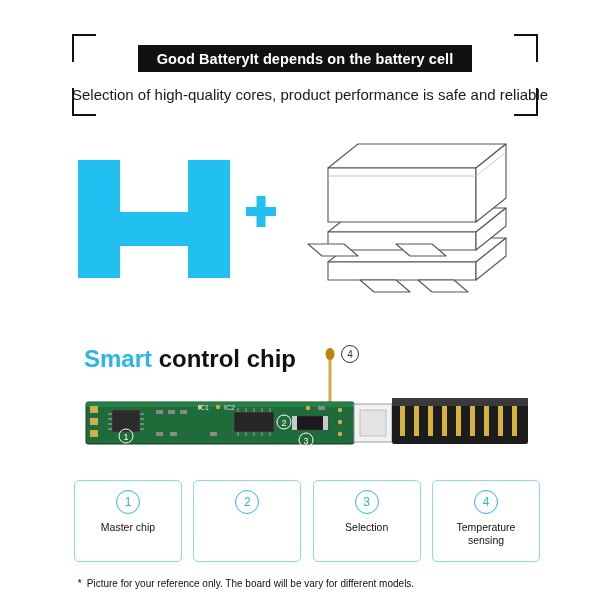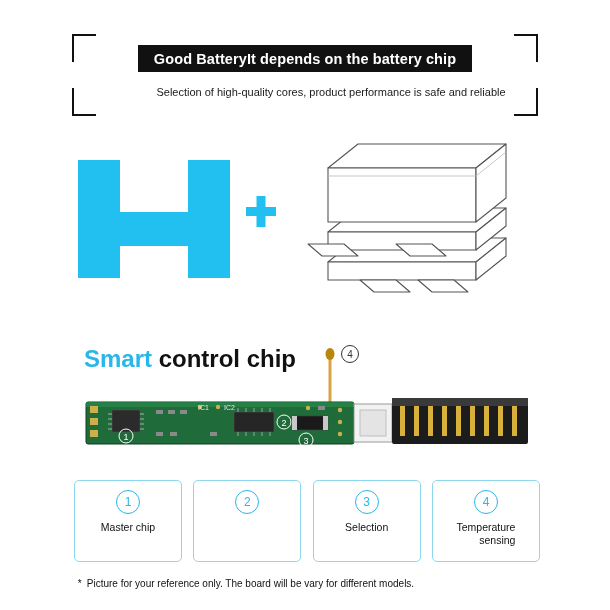--- a/index.html
+++ b/index.html
@@ -57,22 +57,22 @@
     letter-spacing: 0.1px;
   }
   .title-bar .t1 { white-space: pre; }
   .title-bar .t2 { white-space: pre; }
 
   .subtitle {
     position: absolute;
     left: 0;
     top: 52px;
     width: 518px;
-    text-align: center;
-    font-size: 11px;
+    text-align: left;
+    font-size: 15px;
     color: #1a1a1a;
   }
 
   
   .logo {
     position: absolute;
     left: 78px;
     top: 160px;
     width: 210px;
     height: 130px;
@@ -140,21 +140,21 @@
     color: #29b6e8;
     font-size: 12px;
     display: flex;
     align-items: center;
     justify-content: center;
     margin-bottom: 7px;
   }
   .legend-label {
     font-size: 10.5px;
     color: #111111;
-    text-align: right;
+    text-align: center;
     line-height: 13px;
     padding: 0 5px;
   }
 
   
   .footnote {
     position: absolute;
     left: 0;
     top: 578px;
     width: 492px;
@@ -170,21 +170,21 @@
 <div class="page">
 
   <div class="banner">
     <div class="bracket tl"></div>
     <div class="bracket tr"></div>
     <div class="bracket bl"></div>
     <div class="bracket br"></div>
 
     <div class="title-bar">
       <span class="t1">Good Battery</span>
-        <span class="t2">It depends on the battery chip</span>
+        <span class="t2">It depends on the battery cell</span>
     </div>
 
     <div class="subtitle">Selection of high-quality cores, product performance is safe and reliable</div>
   </div>
 
   <div class="logo">
     <svg width="210" height="130" viewBox="0 0 210 130">
 
       <rect x="0" y="0" width="42" height="118" fill="#22c0f0"></rect>
 

